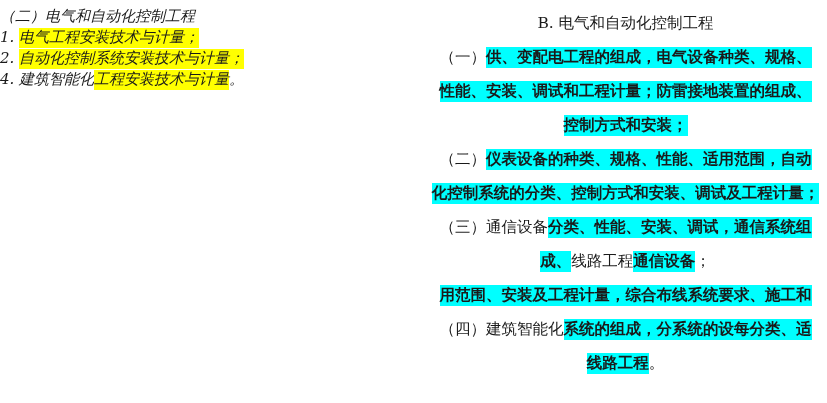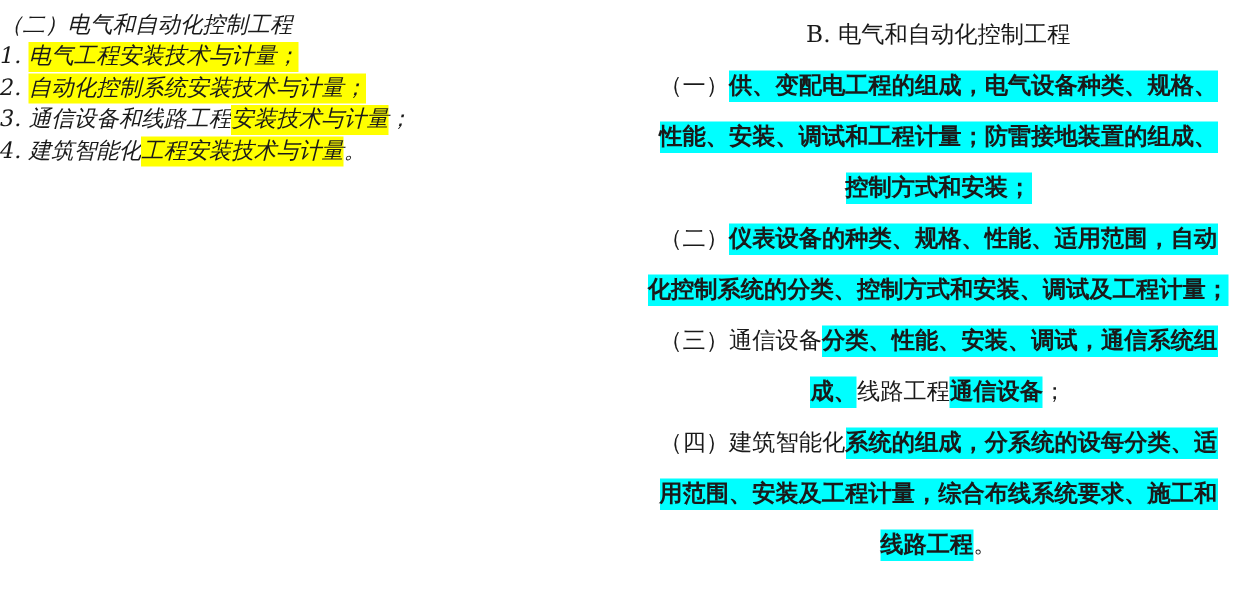--- a/index.html
+++ b/index.html
@@ -13,29 +13,28 @@
   .hl-c { background:#00ffff;font-weight:bold; }
   .hl-c, .hl-y { padding-bottom:2px;margin-top:15px; }
 </style>
 </head>
 <body>
 
 <div class="left">
   <div class="line">（二）电气和自动化控制工程</div>
   <div class="line"><span>1. </span><span></span><span class="hl-y">电气工程安装技术与计量；</span><span></span></div>
   <div class="line"><span>2. </span><span></span><span class="hl-y">自动化控制系统安装技术与计量；</span><span></span></div>
-  <div class="line"><span>3. </span><span>通信设备和线路工程</span><span class="hl-y">安装技术与计量</span><span>；</span></div>
   <div class="line"><span>4. </span><span>建筑智能化</span><span class="hl-y">工程安装技术与计量</span><span>。</span></div>
 </div>
 
 <div class="right">
   <div class="line">B. 电气和自动化控制工程</div>
   <div class="line"><span>（一）</span><span class="hl-c">供、变配电工程的组成，电气设备种类、规格、</span></div>
   <div class="line"><span class="hl-c">性能、安装、调试和工程计量；防雷接地装置的组成、</span></div>
   <div class="line"><span class="hl-c">控制方式和安装；</span></div>
   <div class="line"><span>（二）</span><span class="hl-c">仪表设备的种类、规格、性能、适用范围，自动</span></div>
   <div class="line"><span class="hl-c">化控制系统的分类、控制方式和安装、调试及工程计量；</span></div>
   <div class="line"><span>（三）通信设备</span><span class="hl-c">分类、性能、安装、调试，通信系统组</span></div>
   <div class="line"><span class="hl-c">成、</span><span>线路工程</span><span class="hl-c">通信设备</span><span>；</span></div>
+  <div class="line"><span class="hl-c">用范围、安装及工程计量，综合布线系统要求、施工和</span></div>
   <div class="line"><span>（四）建筑智能化</span><span class="hl-c">系统的组成，分系统的设每分类、适</span></div>
-  <div class="line"><span class="hl-c">用范围、安装及工程计量，综合布线系统要求、施工和</span></div>
   <div class="line"><span class="hl-c">线路工程</span><span>。</span></div>
 </div>
 
 </body></html>

